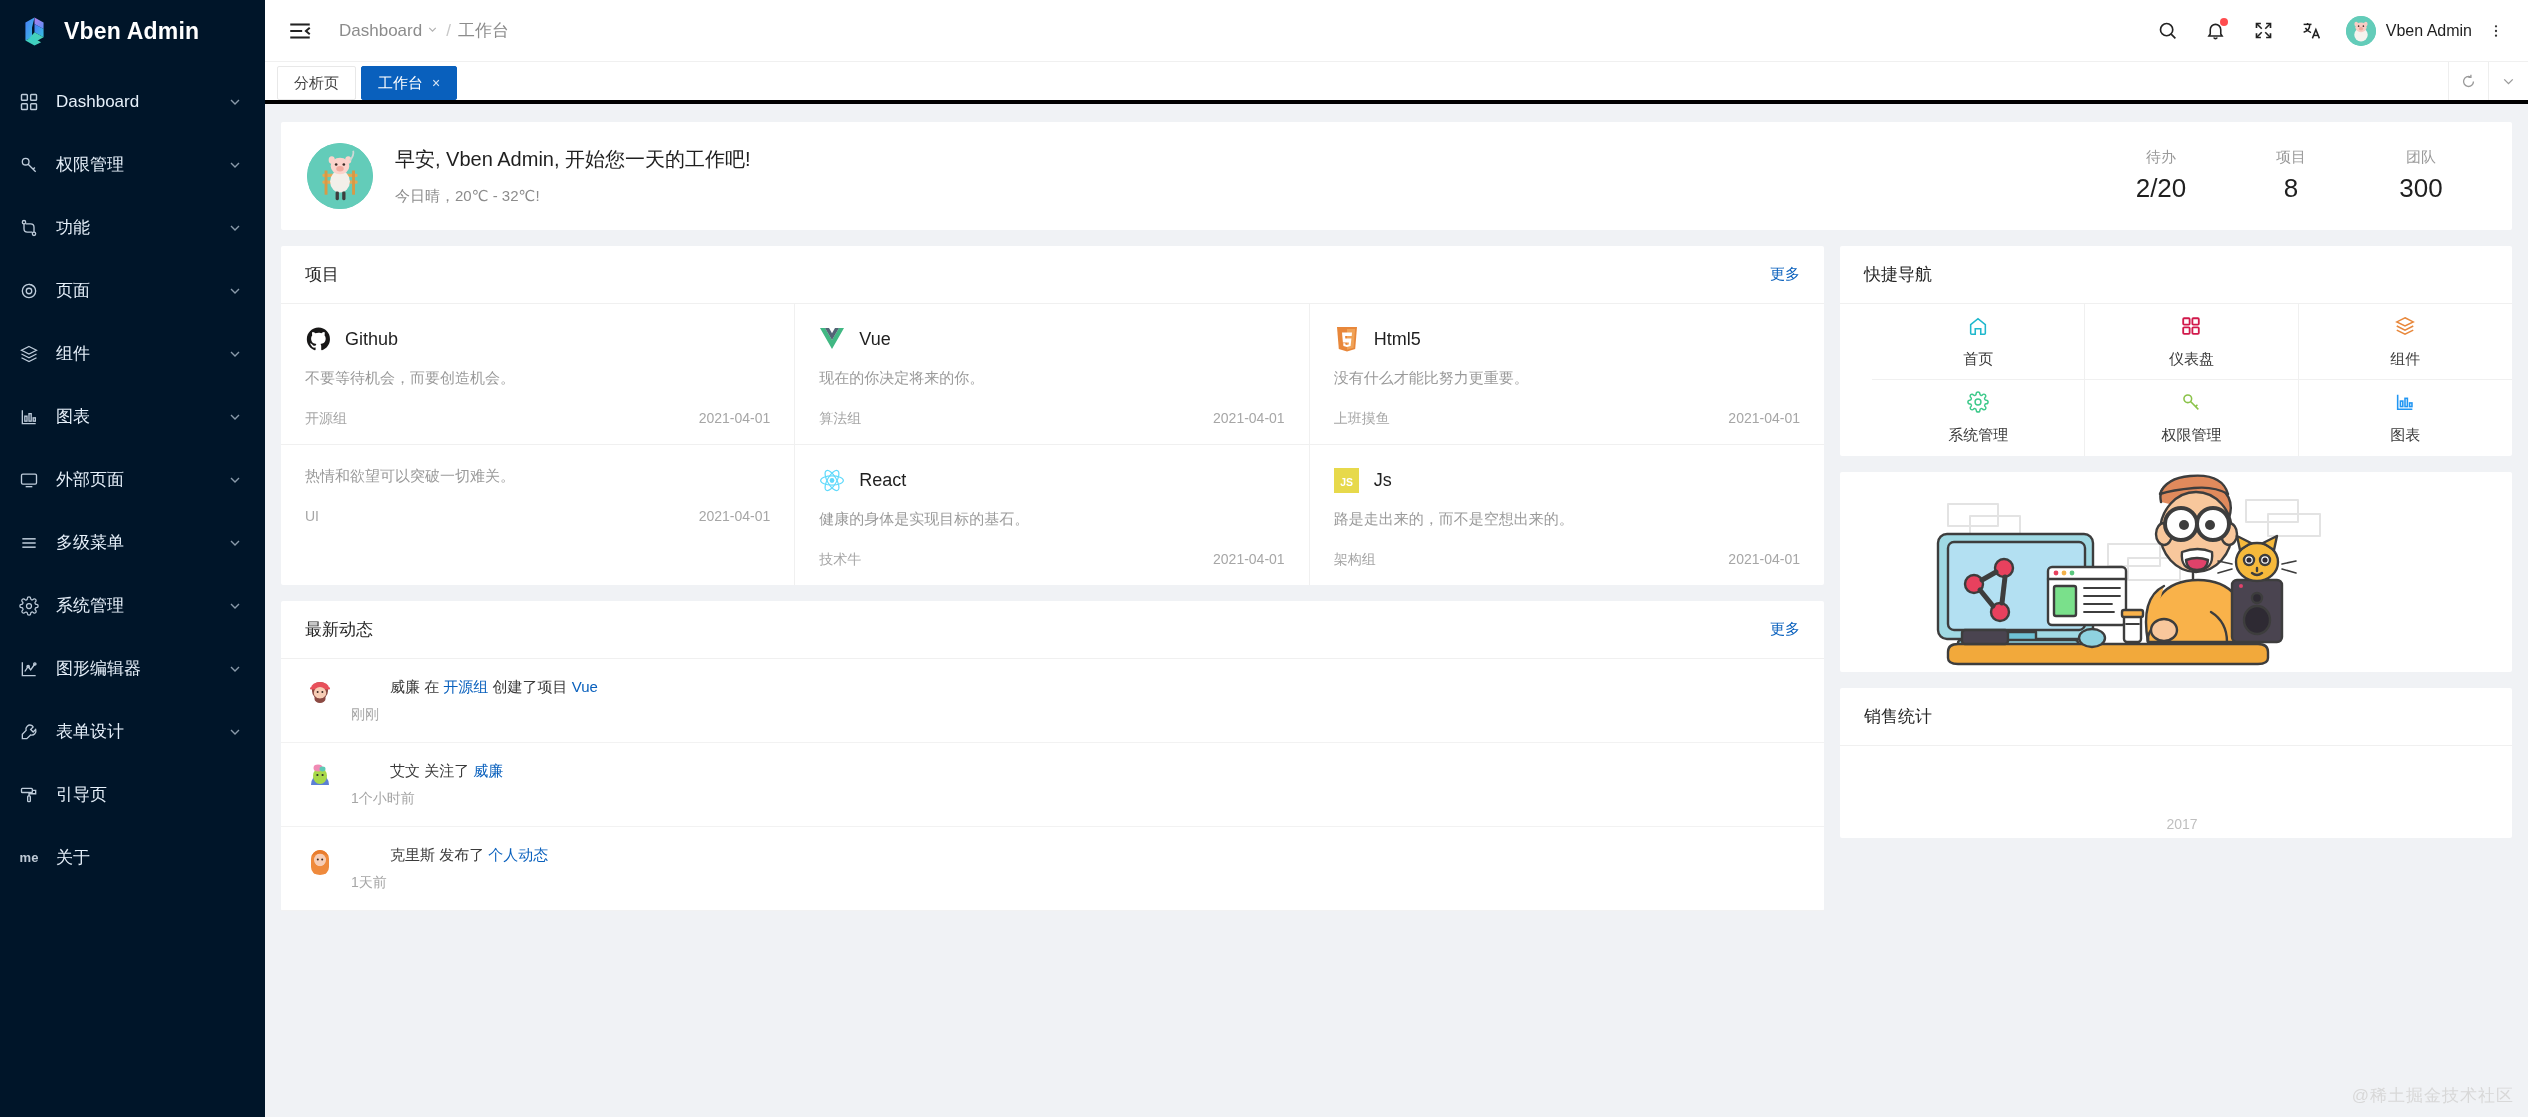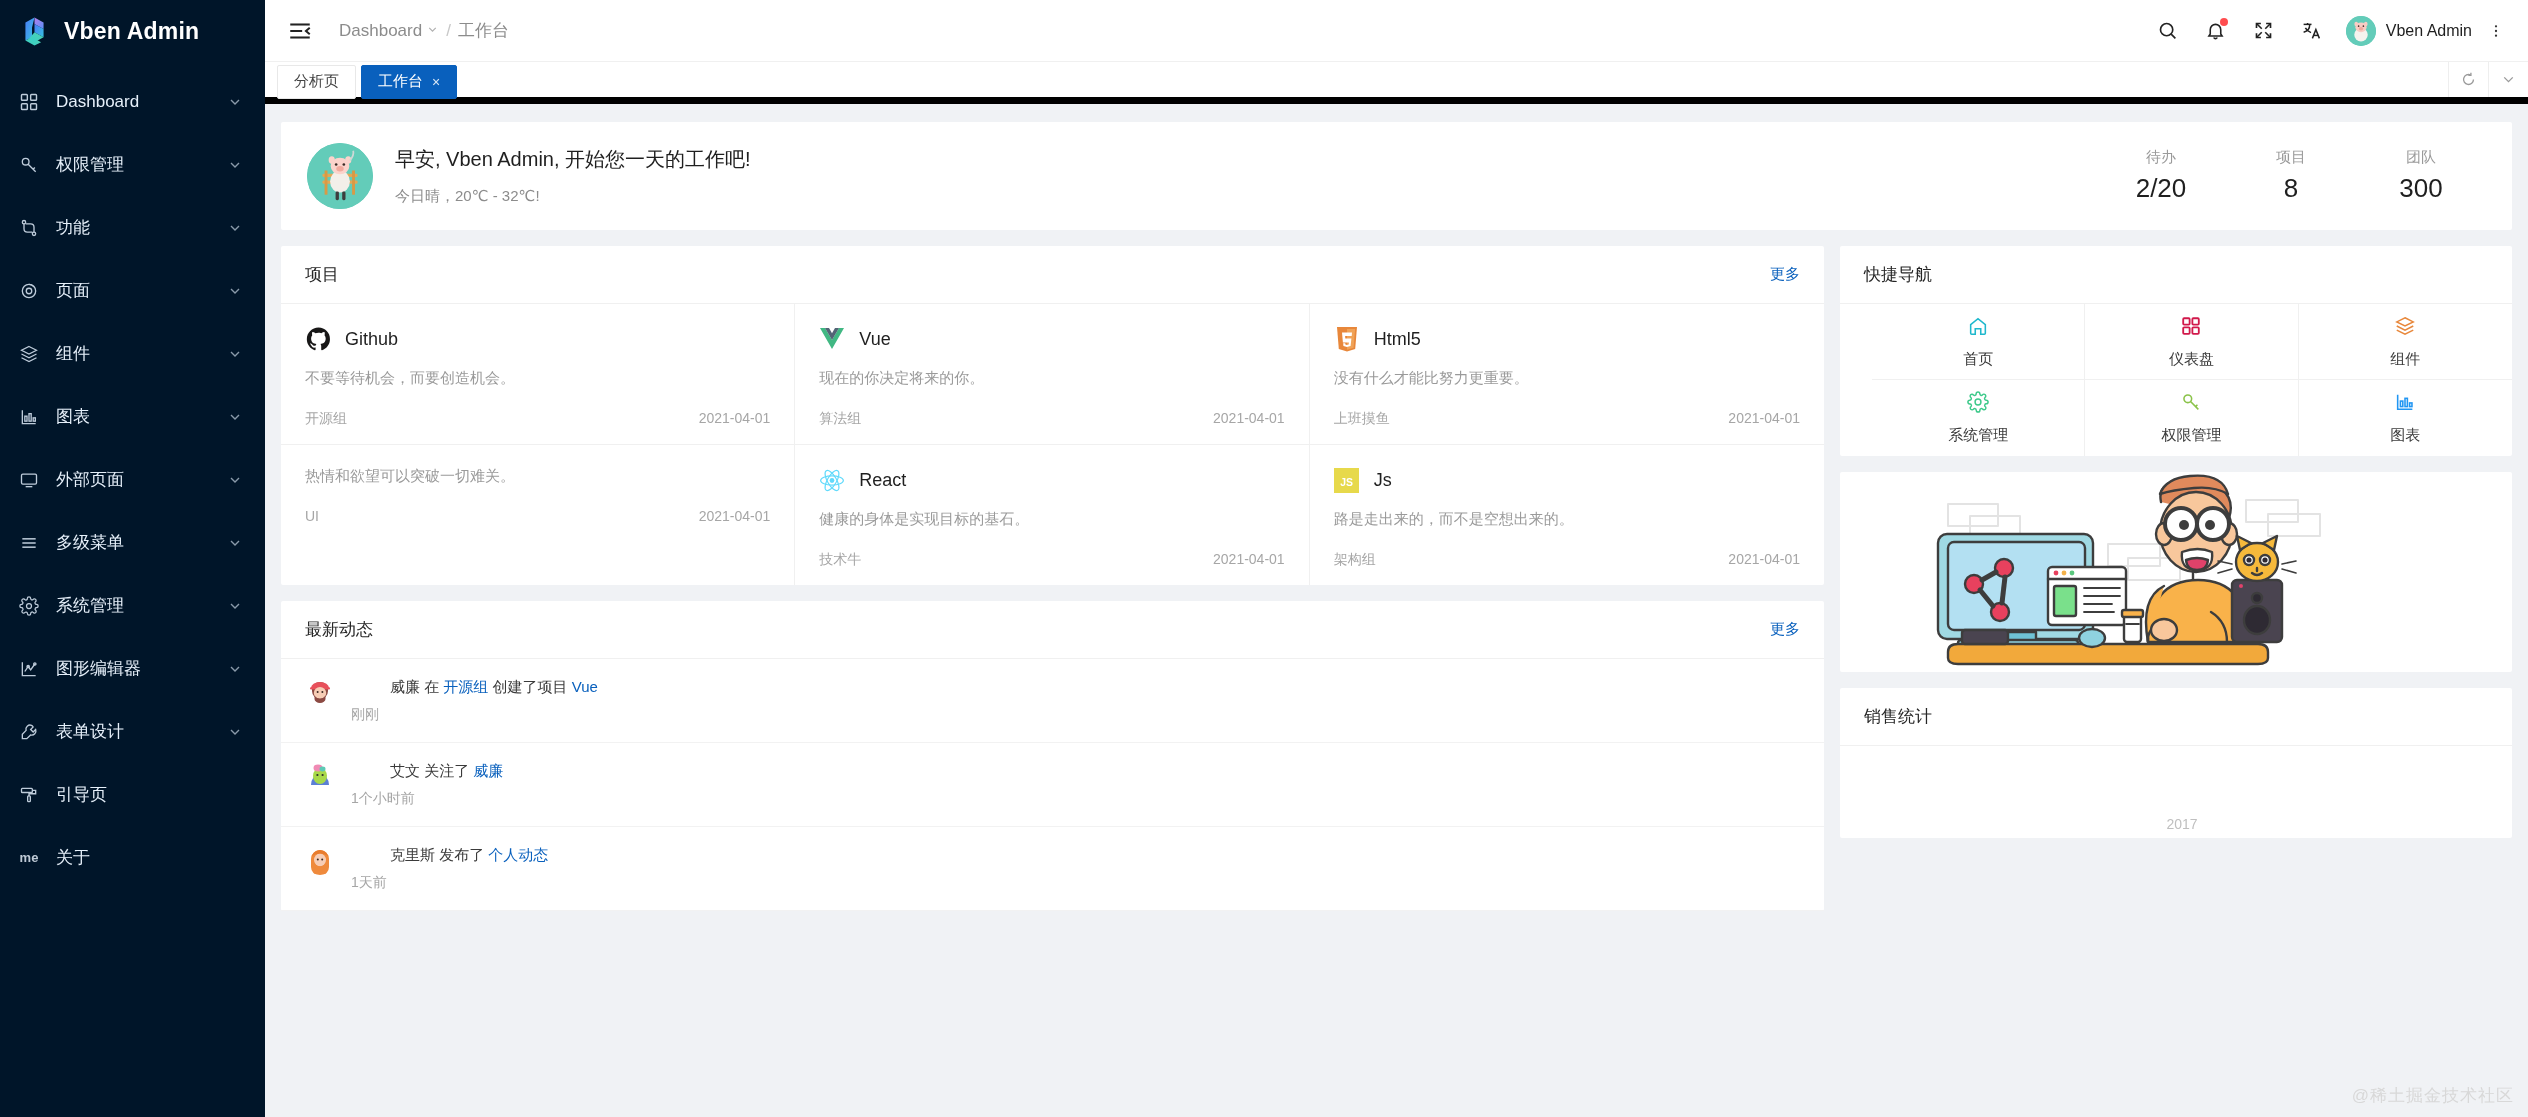--- a/index.html
+++ b/index.html
@@ -62,21 +62,21 @@
     width: 8px; height: 8px; border-radius: 50%; background: #ff4d4f;
   }
   .user-box { display: flex; align-items: center; gap: 10px; padding: 0 12px 0 10px; cursor: pointer; height: 48px; border-radius: 3px; }
   .avatar-sm { width: 30px; height: 30px; border-radius: 50%; overflow: hidden; background: #5ec9b5; flex: 0 0 30px; }
   .user-name { font-size: 16px; color: #1f1f1f; white-space: nowrap; }
   .hdr-settings { width: 24px; display: flex; align-items: center; justify-content: center; cursor: pointer; }
 
   
   .tabbar {
     height: 42px; flex: 0 0 42px; background: #fff;
-    display: flex; align-items: stretch; border-bottom: 7px solid #000000;
+    display: flex; align-items: stretch; border-bottom: 4px solid #000000;
     padding-left: 12px;
   }
   .tabs { display: flex; align-items: center; gap: 5px; padding-top: 4px; }
   .tab {
     height: 34px; display: flex; align-items: center; gap: 9px;
     padding: 0 16px; font-size: 15px; cursor: pointer;
     border: 1px solid #e8e8e8; background: #fff; color: #444;
     border-radius: 2px;
   }
   .tab.active { background: #0960bd; border-color: #0960bd; color: #fff; }

